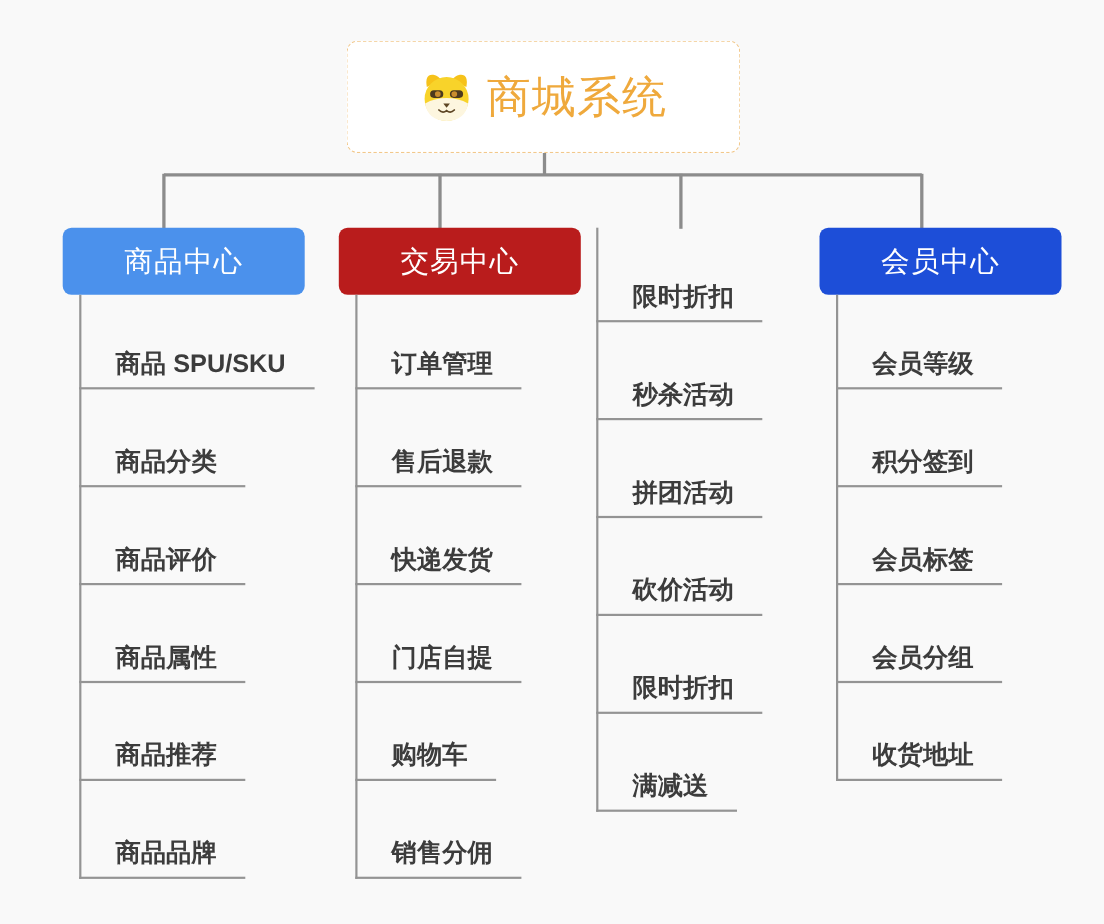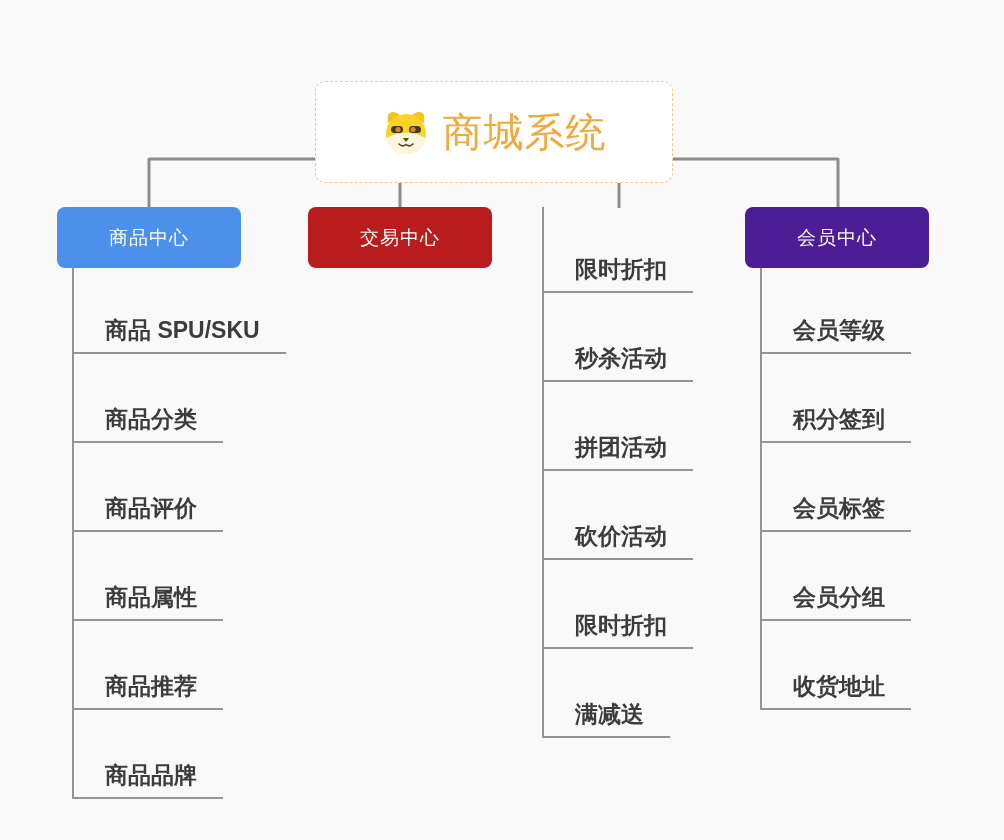--- a/index.html
+++ b/index.html
@@ -42,24 +42,24 @@
     font-weight: 500;
   }
   .root-icon { width: 48px; height: 46px; flex: 0 0 auto; }
   
   .branch {
     position: absolute;
     top: 207px;
     width: 250px;
   }
   .branch-node {
-    width: 184px; height: 61px;
+    width: 220px; height: 61px;
     border-radius: 8px;
     color: #ffffff;
-    font-size: 19px;
+    font-size: 26px;
     display: flex;
     align-items: center;
     justify-content: center;
     letter-spacing: 1px;
     cursor: pointer;
   }
   .leaves {
     position: relative;
     margin-left: 15px;
     font-weight: bold;
@@ -100,21 +100,21 @@
     <g fill="none" stroke-width="3" style="stroke: rgb(140, 140, 140);">
       <path d="M495 139 L495 159"></path>
       <path d="M149 159 L838 159"></path>
       <path d="M149 158 L149 208"></path>
       <path d="M400 158 L400 208"></path>
       <path d="M619 158 L619 208"></path>
       <path d="M838 158 L838 208"></path>
     </g>
   </svg>
 
-  <div class="root-node" style="border-color: rgb(242, 200, 139); margin-top: 44px;">
+  <div class="root-node" style="border-color: rgb(242, 200, 139);">
     <svg class="root-icon" viewBox="0 0 48 46" xmlns="http://www.w3.org/2000/svg">
 
       <path d="M6 14 Q4 2 12 3 Q17 4 19 8 Z" fill="#f6c21a"></path>
       <path d="M42 14 Q44 2 36 3 Q31 4 29 8 Z" fill="#f6c21a"></path>
 
       <circle cx="24" cy="25" r="20" fill="#f8d32a"></circle>
 
       <path d="M4.5 29 Q13 24 24 24 Q35 24 43.5 29 Q41 44.5 24 45 Q7 44.5 4.5 29 Z" fill="#fdf6df"></path>
 
       <rect x="9" y="17" width="12" height="7" rx="3.5" fill="#4c3a1e"></rect>
@@ -148,20 +148,40 @@
           <span class="leaf-label">商品推荐</span>
         </div>
       <div class="leaf">
           <span class="leaf-label">商品品牌</span>
         </div>
     </div>
   </div>
 
   <div class="branch" id="b2">
     <div class="branch-node" style="background-color: #b91c1c;">交易中心</div>
+    <div class="leaves">
+      <div class="leaf">
+          <span class="leaf-label">订单管理</span>
+        </div>
+      <div class="leaf">
+          <span class="leaf-label">售后退款</span>
+        </div>
+      <div class="leaf">
+          <span class="leaf-label">快递发货</span>
+        </div>
+      <div class="leaf">
+          <span class="leaf-label">门店自提</span>
+        </div>
+      <div class="leaf">
+          <span class="leaf-label">购物车</span>
+        </div>
+      <div class="leaf">
+          <span class="leaf-label">销售分佣</span>
+        </div>
+    </div>
   </div>
 
   <div class="branch" id="b3">
     <div class="leaves">
       <div class="leaf">
           <span class="leaf-label">限时折扣</span>
         </div>
       <div class="leaf">
           <span class="leaf-label">秒杀活动</span>
         </div>
@@ -174,21 +194,21 @@
       <div class="leaf">
           <span class="leaf-label">限时折扣</span>
         </div>
       <div class="leaf">
           <span class="leaf-label">满减送</span>
         </div>
     </div>
   </div>
 
   <div class="branch" id="b4">
-    <div class="branch-node" style="background-color: #4c1d95;">会员中心</div>
+    <div class="branch-node" style="background-color: #1d4ed8;">会员中心</div>
     <div class="leaves">
       <div class="leaf">
           <span class="leaf-label">会员等级</span>
         </div>
       <div class="leaf">
           <span class="leaf-label">积分签到</span>
         </div>
       <div class="leaf">
           <span class="leaf-label">会员标签</span>
         </div>

